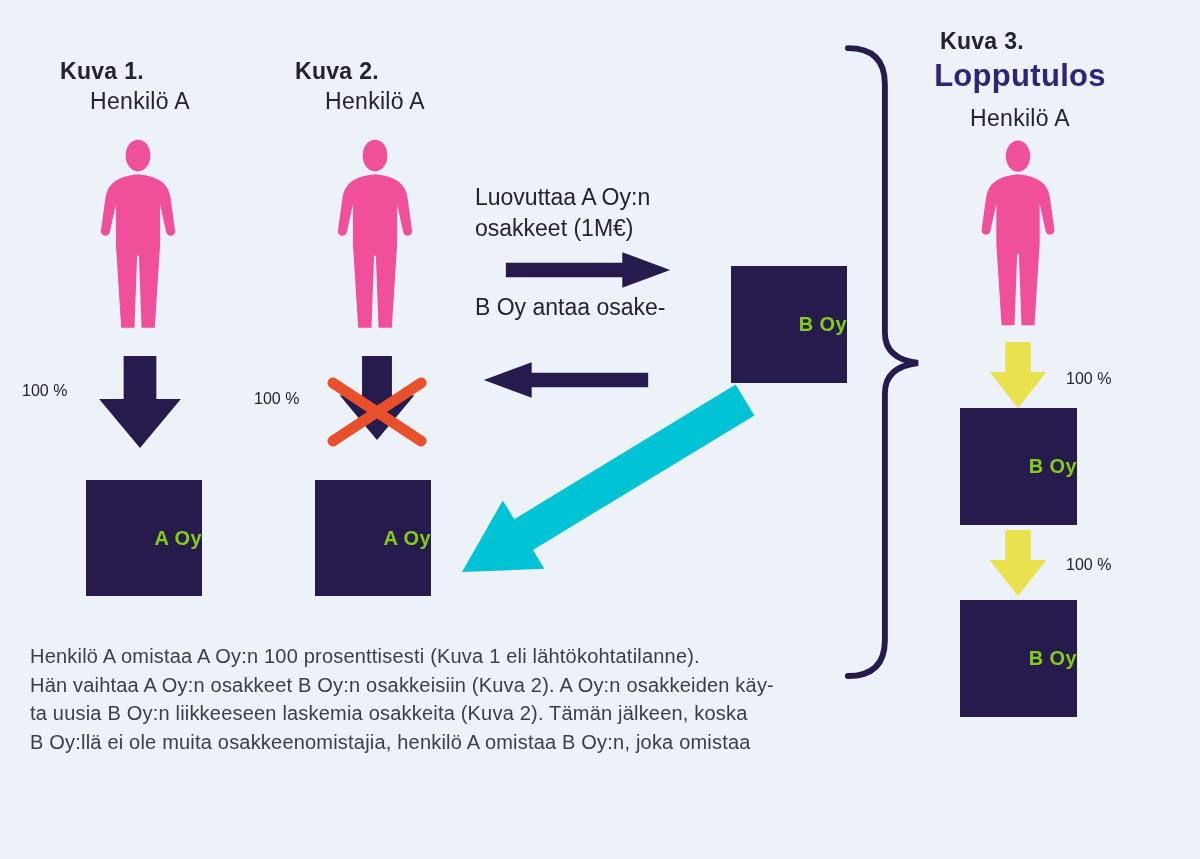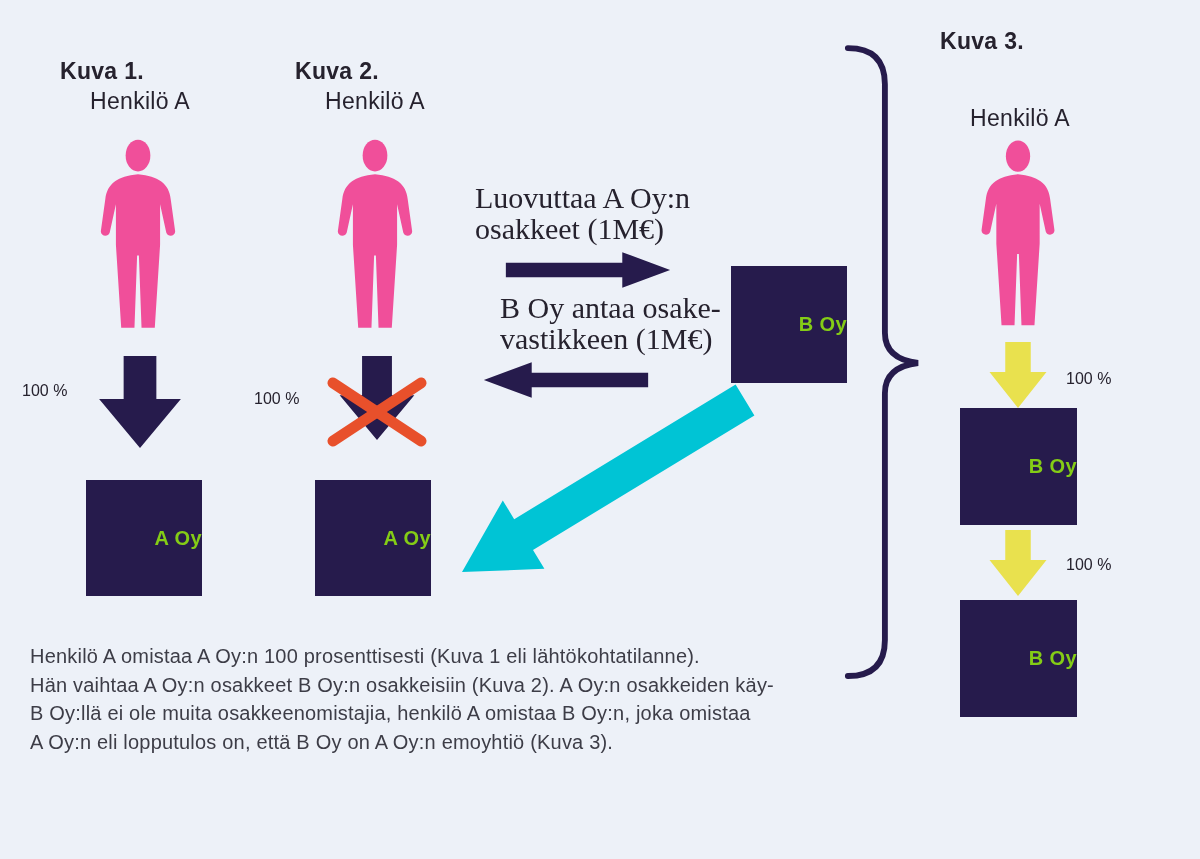--- a/index.html
+++ b/index.html
@@ -33,24 +33,23 @@
     font-size:16px;color:var(--text-dark,#26222e);
     white-space:nowrap;
   }
   .box{
     background:var(--dark-purple,#261b4c);
     color:#84cc16;
     display:flex;align-items:center;justify-content:flex-end;
     font-size:20px;font-weight:bold;letter-spacing:.4px;
   }
   .exchange-text{
-    font-size:30px;line-height:31px;
+    font-size:23px;line-height:31px;
     color:var(--text-dark,#26222e);
     white-space:nowrap;
-    font-family:Liberation Serif, serif;
   }
   .para{
     font-size:20px;line-height:28.6px;
     color:var(--text-body,#3d3d47);
     white-space:nowrap;letter-spacing:.2px;
   }
   .fill-purple{color:var(--dark-purple,#261b4c);}
   .fill-pink{color:var(--pink,#f04f9a);}
   .fill-cyan{color:var(--cyan,#00c4d5);}
   .fill-yellow{color:var(--yellow,#e9e14e);}
@@ -117,23 +116,22 @@
     <div>Luovuttaa A Oy:n</div>
     <div>osakkeet (1M€)</div>
   </div>
 
   <div class="abs fill-purple" style="left:475px;top:250px;width:226px;height:40px;">
     <svg viewBox="0 0 230 56">
         <path fill="currentColor" d="M0 18 H163 V3 L230 28 L163 53 V38 H0 Z"></path>
       </svg>
   </div>
 
-  <div class="abs exchange-text" style="left:500px;top:292px;">
+  <div class="abs exchange-text" style="left:475px;top:292px;">
     <div>B Oy antaa osake-</div>
-    <div>vastikkeen (1M€)</div>
   </div>
 
   <div class="abs fill-purple" style="left:452px;top:360px;width:228px;height:40px;">
     <svg viewBox="0 0 230 56">
         <path fill="currentColor" d="M230 18 H67 V3 L0 28 L67 53 V38 H230 Z"></path>
       </svg>
   </div>
 
   <div class="abs box" style="left:731px;top:266px;width:116px;height:117px;">
     <span>B Oy</span>
@@ -145,20 +143,21 @@
     </svg>
   </div>
 
   <div class="abs fill-purple" style="left:842px;top:38px;width:78px;height:648px;">
     <svg viewBox="0 0 80 650">
       <path fill="none" stroke="currentColor" stroke-width="6" stroke-linecap="round" d="M6 3 Q44 3 44 40 L44 295 Q44 322 78 326 Q44 330 44 357 L44 610 Q44 647 6 647"></path>
     </svg>
   </div>
 
   <div class="abs caption" style="left:940px;top:28px;width:160px;">Kuva 3.</div>
+  <div class="abs heading" style="left:910px;top:58px;width:220px;">Lopputulos</div>
   <div class="abs person-title" style="left:920px;top:105px;width:200px;">Henkilö A</div>
 
   <div class="abs fill-pink" style="left:966px;top:136px;width:104px;height:198px;">
     <svg viewBox="0 0 120 220" preserveAspectRatio="xMidYMid meet">
       <ellipse cx="60" cy="19" rx="14" ry="18" fill="currentColor"></ellipse>
       <path fill="currentColor" d="M60 40 C72 41 80 44 86 48 C93 53 96 60 97 68 L102 104 C103 110 94 112 92 106 L85 74 L85 120 L79 214 L64 214 L61 132 L59 132 L56 214 L41 214 L35 120 L35 74 L28 106 C26 112 17 110 18 104 L23 68 C24 60 27 53 34 48 C40 44 48 41 60 40 Z"></path>
     </svg>
   </div>
 
   <div class="abs fill-yellow" style="left:981px;top:342px;width:74px;height:66px;">
@@ -179,17 +178,17 @@
   </div>
   <div class="abs pct" style="left:1066px;top:556px;">100 %</div>
 
   <div class="abs box" style="left:960px;top:600px;width:117px;height:117px;">
     <span>B Oy</span>
   </div>
 
   <div class="abs para" style="left:30px;top:642px;width:840px;">
     <div>Henkilö A omistaa A Oy:n 100 prosenttisesti (Kuva 1 eli lähtökohtatilanne).</div>
     <div>Hän vaihtaa A Oy:n osakkeet B Oy:n osakkeisiin (Kuva 2). A Oy:n osakkeiden käy-</div>
+    <div>ta uusia B Oy:n liikkeeseen laskemia osakkeita (Kuva 2). Tämän jälkeen, koska</div>
     <div>B Oy:llä ei ole muita osakkeenomistajia, henkilö A omistaa B Oy:n, joka omistaa</div>
-    <div>A Oy:n eli lopputulos on, että B Oy on A Oy:n emoyhtiö (Kuva 3).</div>
   </div>
 
 </div>
 
 </body></html>

